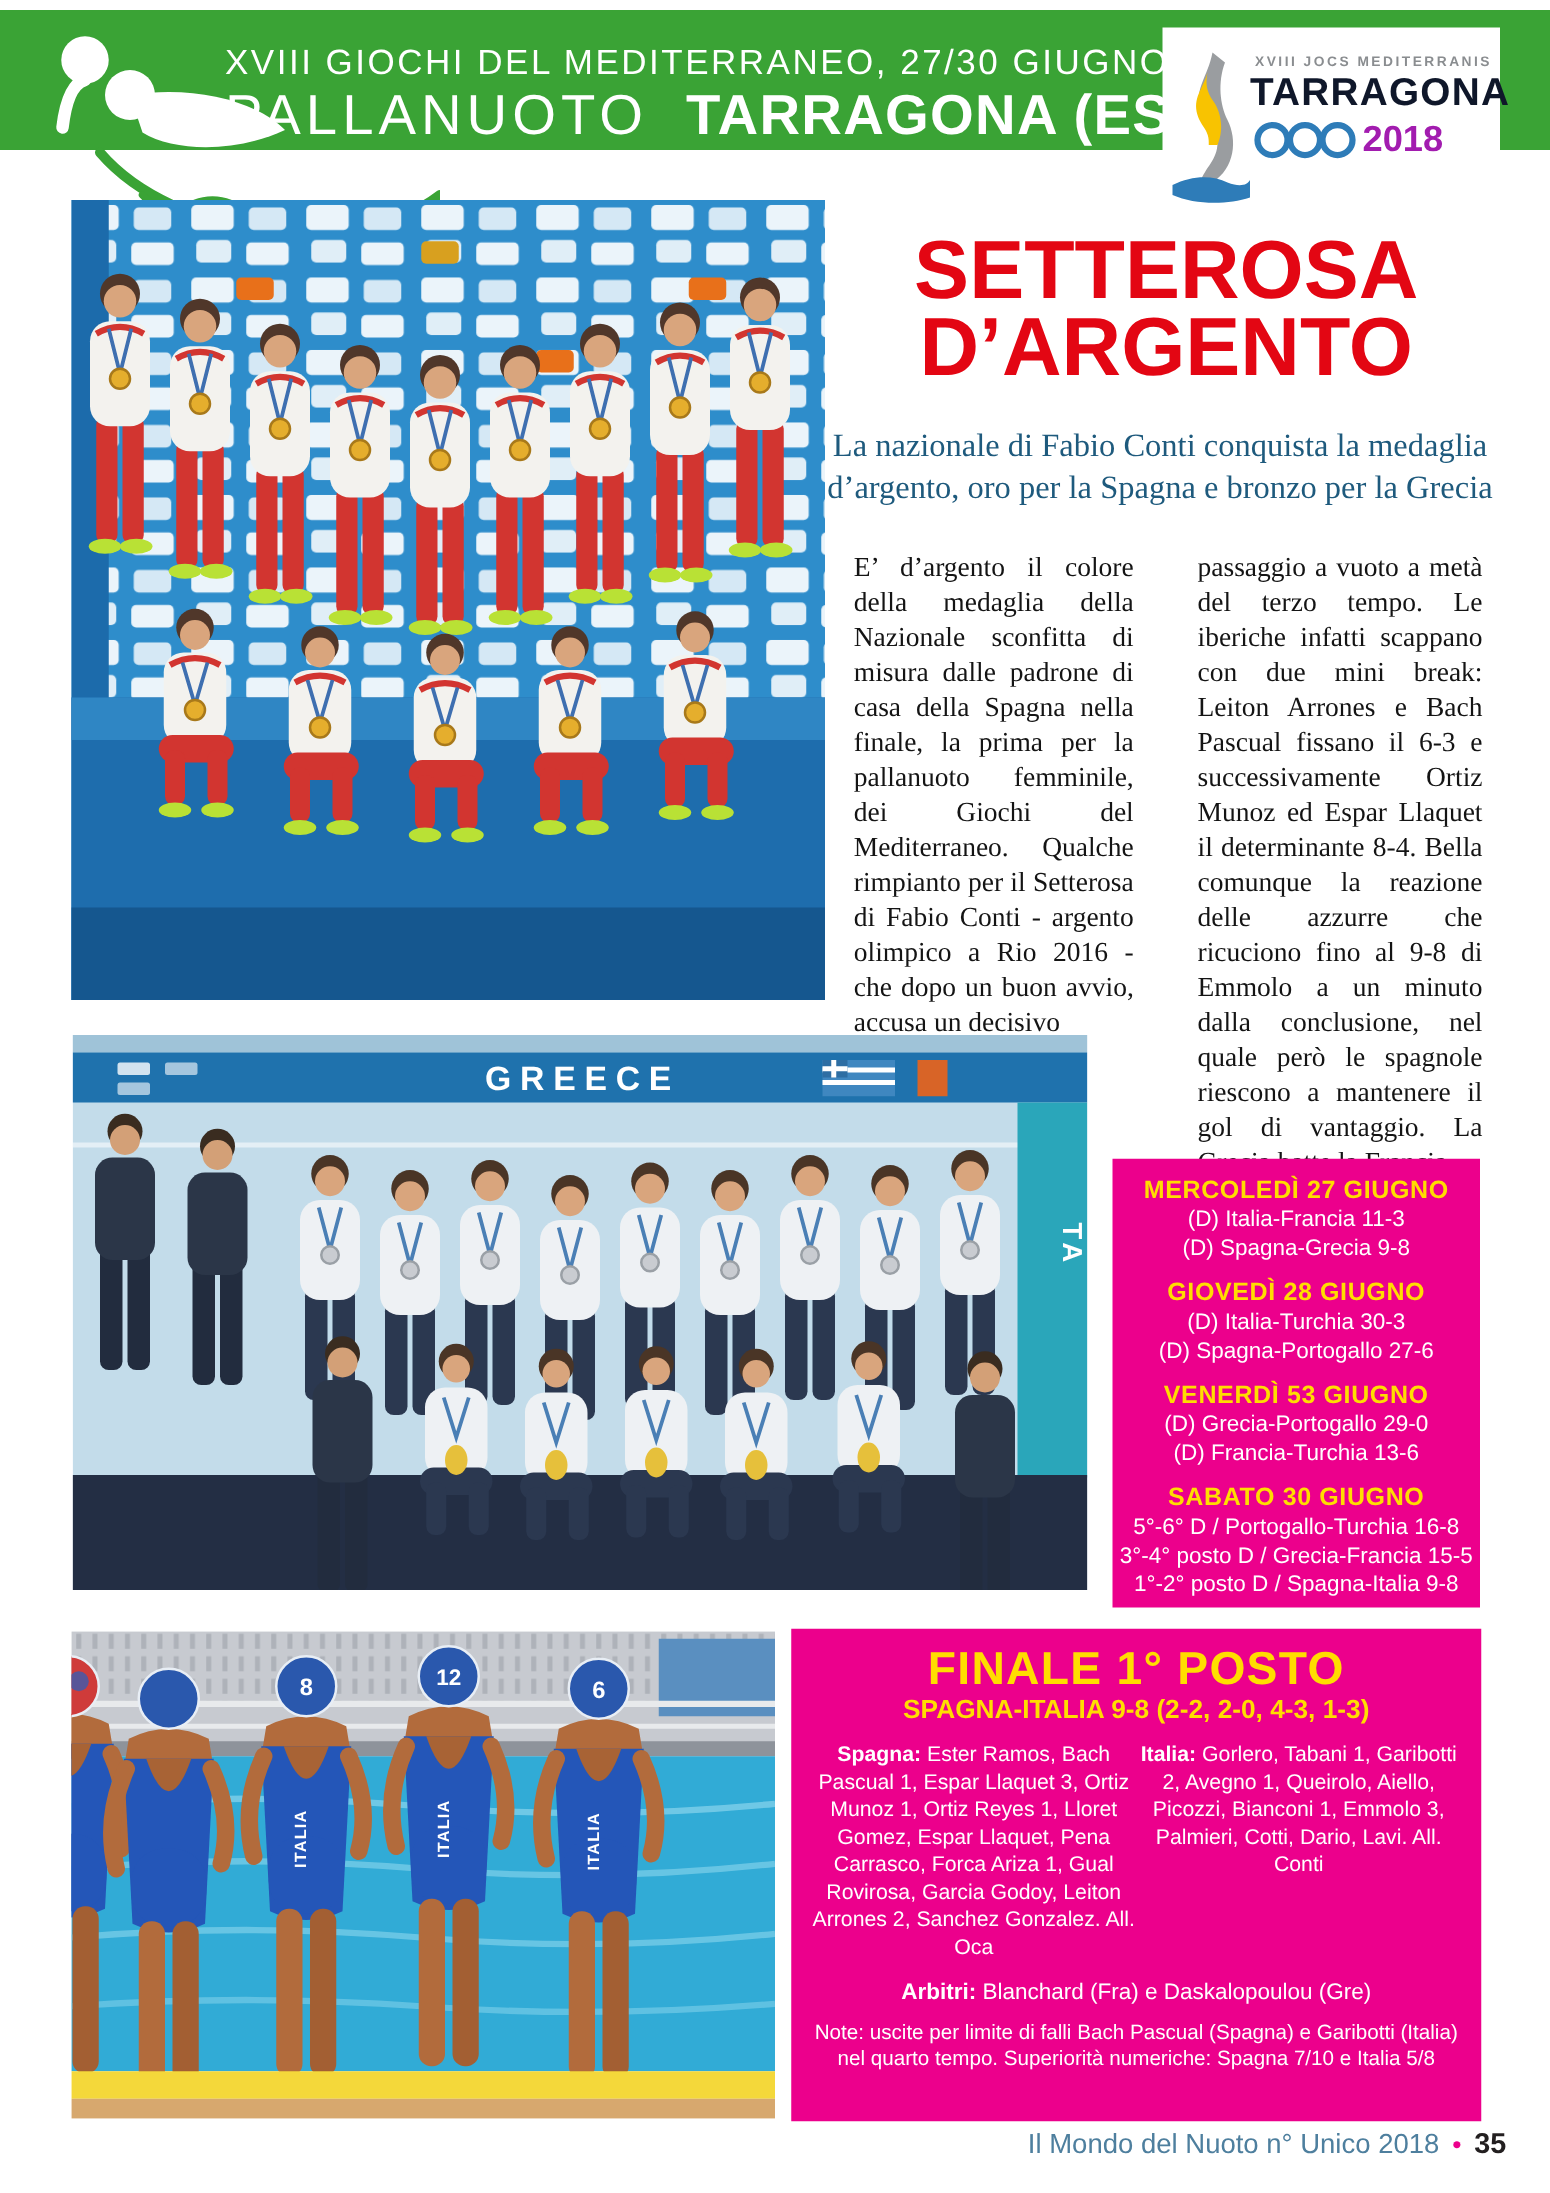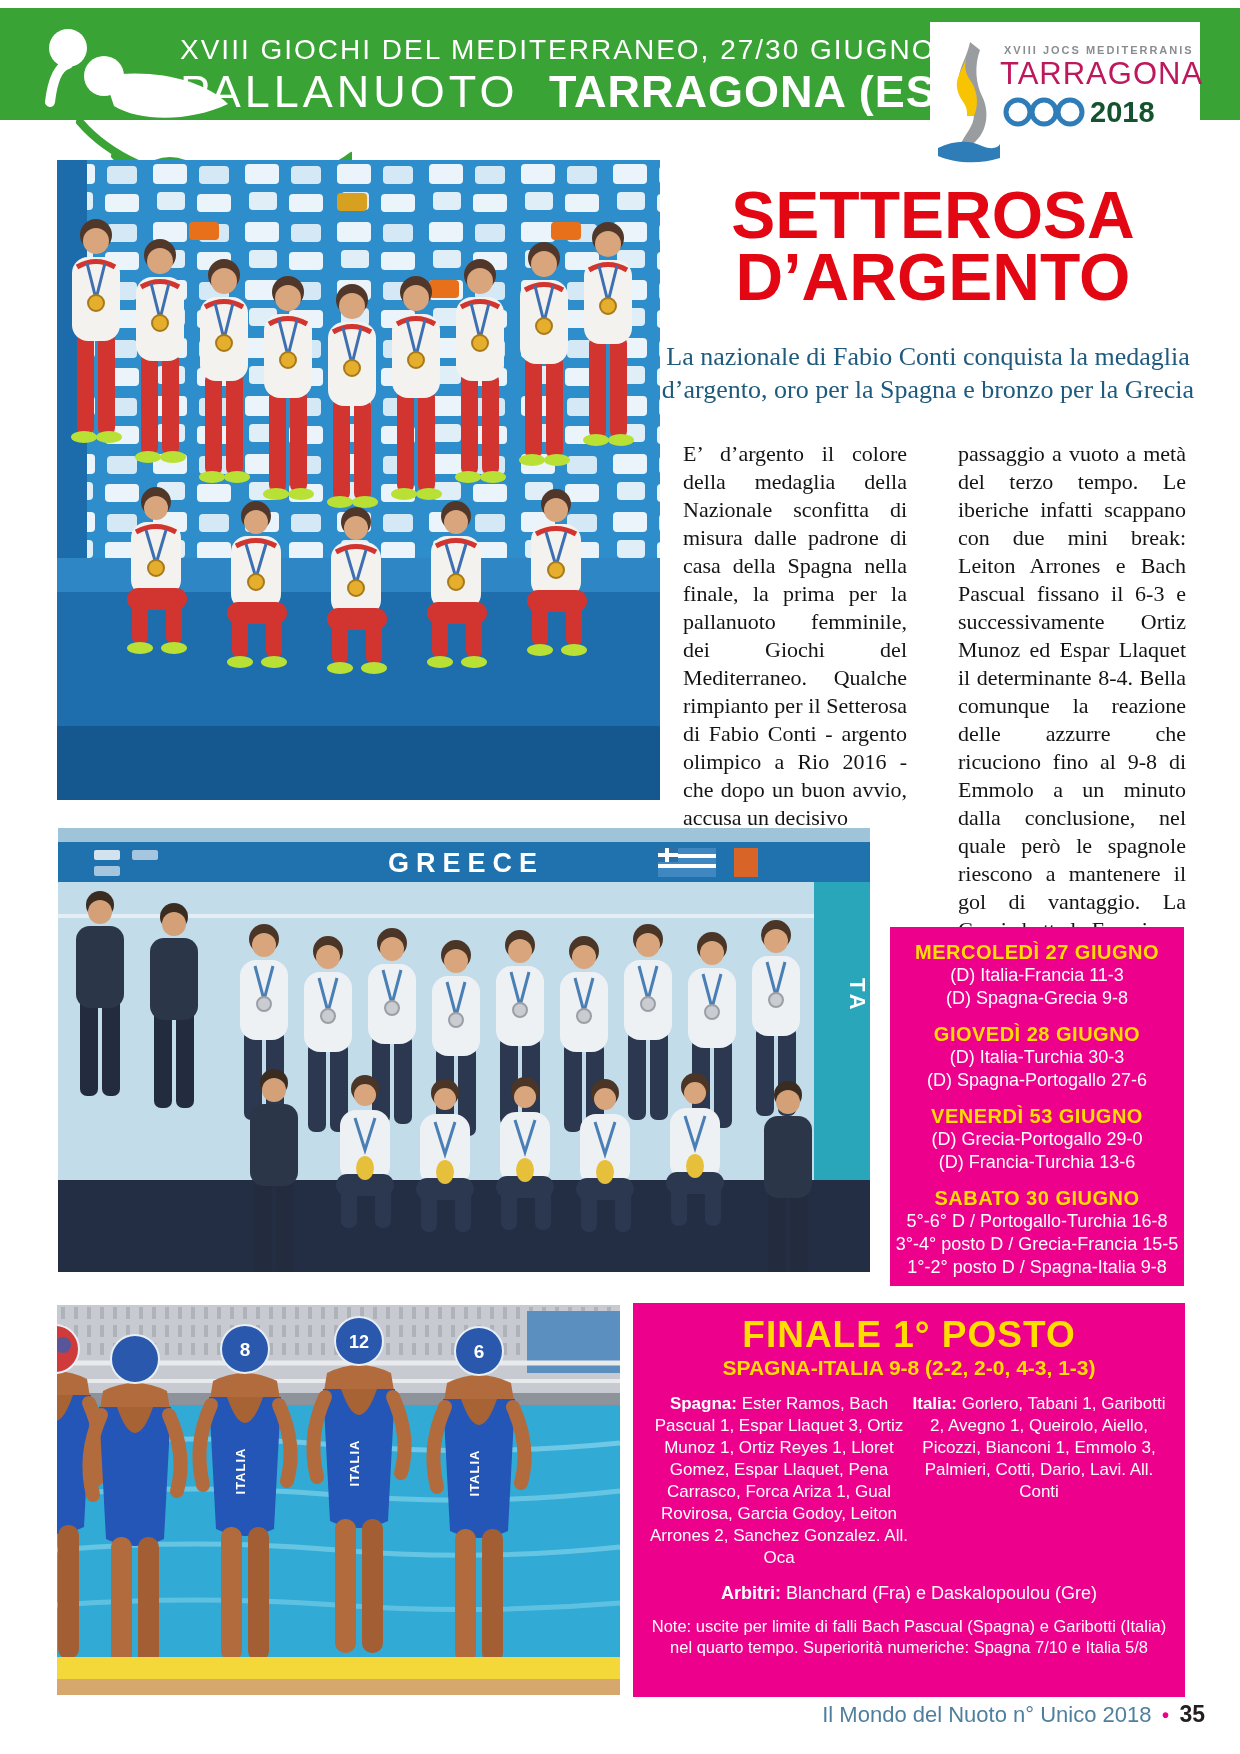--- a/index.html
+++ b/index.html
@@ -11,23 +11,23 @@
   #green-bar{left:0;top:8px;width:1240px;height:112px;background:#3AA335;}
   #event-line{left:180px;top:34px;width:736px;text-align:right;color:#fff;
               font-size:28px;font-weight:400;letter-spacing:2px;white-space:nowrap;}
   #head-line{left:180px;top:66px;width:736px;text-align:right;color:#fff;white-space:nowrap;}
   #head-line .sport{font-size:45px;font-weight:400;letter-spacing:4px;}
   #head-line .loc{font-size:45px;font-weight:700;letter-spacing:1px;margin-left:26px;}
   #wp-logo{left:22px;top:10px;}
   #tgn-box{left:930px;top:22px;width:270px;height:148px;background:#fff;}
   #tgn-box .cap{position:absolute;left:74px;top:22px;font-size:11px;font-weight:700;
                 color:#8a8d90;letter-spacing:2px;}
-  #tgn-box .name{position:absolute;left:70px;top:34px;font-size:31px;font-weight:400;
-                 color:#be185d;letter-spacing:1px;}
-  #tgn-box .year{position:absolute;left:160px;top:74px;font-size:29px;font-weight:700;color:#14532d;}
+  #tgn-box .name{position:absolute;left:70px;top:34px;font-size:31px;font-weight:700;
+                 color:#0f172a;letter-spacing:1px;}
+  #tgn-box .year{position:absolute;left:160px;top:74px;font-size:29px;font-weight:700;color:#a21caf;}
   
   #title-block{left:680px;top:184px;width:506px;text-align:center;color:#E30613;
                font-weight:700;font-size:66px;line-height:62px;letter-spacing:0px;}
   #subtitle{left:648px;top:340px;width:560px;text-align:center;color:#1E5A7D;
             font-family:"Liberation Serif","DejaVu Serif",serif;
             font-size:26px;line-height:33px;}
   .col{font-family:"Liberation Serif","DejaVu Serif",serif;font-size:22px;line-height:28px;
        text-align:justify;color:#141414;}
   #col1{left:683px;top:440px;width:224px;height:372px;}
   #col2{left:958px;top:440px;width:228px;height:486px;}

